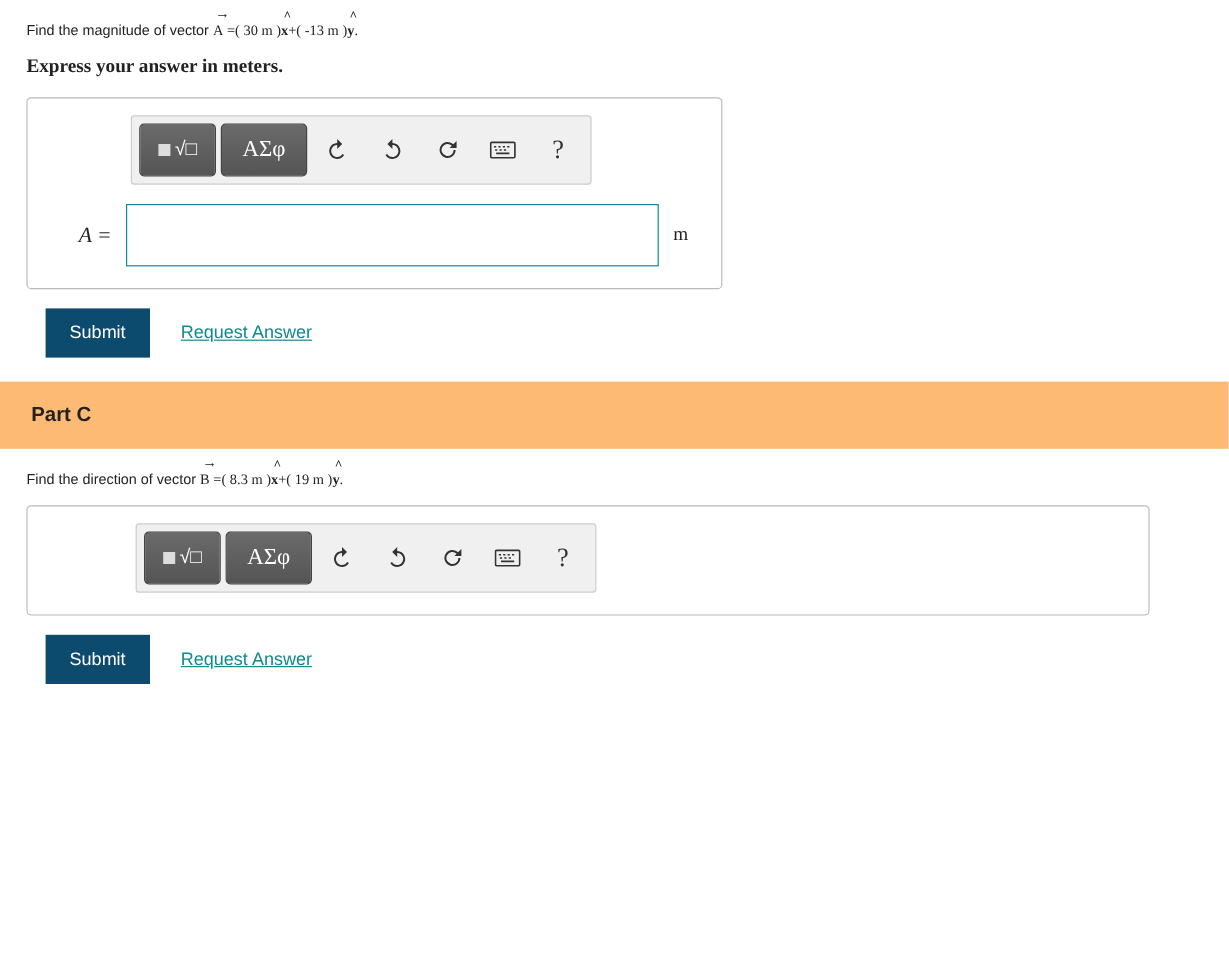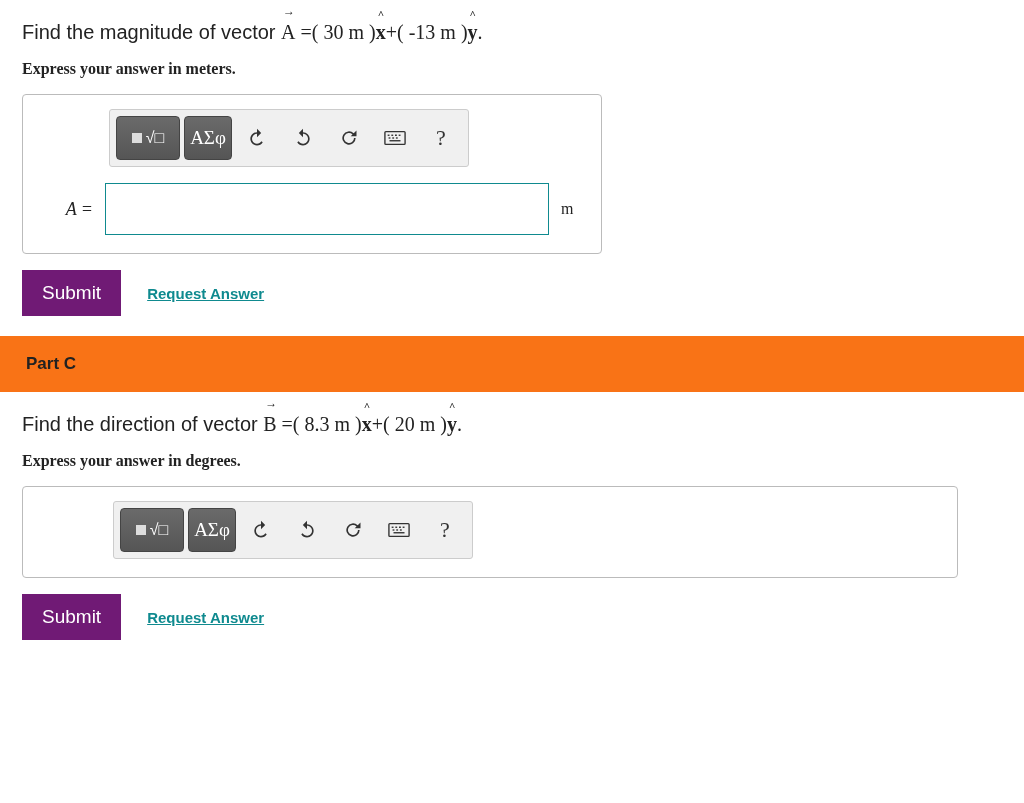--- a/index.html
+++ b/index.html
@@ -4,22 +4,22 @@
   <style>
     * { box-sizing: border-box; margin: 0; padding: 0; }
     body {
       font-family: Arial, Helvetica, sans-serif;
       font-size: 16px;
       color: #222;
       background: #fff;
       width: 1024px;
     }
     .section { padding: 16px 22px 20px; }
-    .part-header { background: #f97316; padding: 18px 26px; font-weight: bold; font-size: 17px; }
-    .question-line { font-size: 20px; line-height: 1.6; margin-bottom: 12px; }
+    .part-header { background: #fdba74; padding: 18px 26px; font-weight: bold; font-size: 17px; }
+    .question-line { font-size: 12px; line-height: 1.6; margin-bottom: 12px; }
     .bold-line { font-weight: bold; margin-bottom: 16px; font-family: Liberation Serif, serif; }
     .answer-box {
       border: 1px solid #bbb;
       border-radius: 4px;
       padding: 14px 18px 18px;
       display: inline-block;
       min-width: 560px;
     }
     .toolbar {
       background: #f0f0f0;
@@ -39,21 +39,21 @@
       height: 44px;
       display: inline-flex;
       align-items: center;
       justify-content: center;
       color: #fff;
       font-size: 18px;
       margin: 2px;
       cursor: pointer;
     }
     .tool-btn-dark.templates { width: 64px; }
-    .tool-btn-dark.greek { width: 48px; font-family: 'Times New Roman', serif; font-size: 19px; }
+    .tool-btn-dark.greek { width: 72px; font-family: 'Times New Roman', serif; font-size: 19px; }
     .tool-icon {
       width: 42px;
       height: 44px;
       display: inline-flex;
       align-items: center;
       justify-content: center;
       color: #333;
       font-size: 20px;
       cursor: pointer;
       margin: 0 2px;
@@ -78,31 +78,32 @@
       padding: 6px;
       font-size: 16px;
     }
     .unit {
       font-family: 'Times New Roman', serif;
       font-size: 16px;
     }
     .after-text { font-size: 16px; }
     .action-row { margin-top: 16px; display: flex; align-items: center; gap: 26px; }
     .submit-btn {
-      background: #701a75;
+      background: #0c4a6e;
       color: #fff;
       border: none;
       padding: 12px 20px;
-      font-size: 19px;
-      cursor: pointer;
+      font-size: 15px;
+      cursor: pointer;
+      margin-left: 16px;
     }
     .request-link {
       color: #0f8a8f;
       text-decoration: underline;
-      font-weight: bold;
+      font-weight: normal;
       font-size: 15px;
       cursor: pointer;
     }
     .math { font-family: 'Times New Roman', serif; }
     .vec-over { position: relative; display: inline-block; }
     .vec-over::before {
       content: "→";
       position: absolute;
       top: -14px; left: 2px;
       font-size: 12px;
@@ -183,24 +184,23 @@
     <a class="request-link">Request Answer</a>
   </div>
 </div>
 
 <div class="part-header">Part C</div>
 
 <div class="section">
   <p class="question-line">
     <span>Find the direction of vector </span>
     <span class="math">
-      <span class="vec-over"><span>B</span></span><span> =( </span><span>8.3</span><span> m </span>)<span class="hat-over">x</span>+(<span> </span><span>20</span><span> m </span>)<span class="hat-over">y</span>.
+      <span class="vec-over"><span>B</span></span><span> =( </span><span>8.3</span><span> m </span>)<span class="hat-over">x</span>+(<span> </span><span>19</span><span> m </span>)<span class="hat-over">y</span>.
     </span>
   </p>
-  <p class="bold-line">Express your answer in degrees.</p>
 
   <div class="answer-box" style="min-width:936px">
     <div class="toolbar" style="margin-left:72px">
       <button class="tool-btn-dark templates">
         <span class="templates-inner">
           <span class="sq"></span>
           <span class="root">√□</span>
         </span>
       </button>
       <button class="tool-btn-dark greek">ΑΣφ</button>

